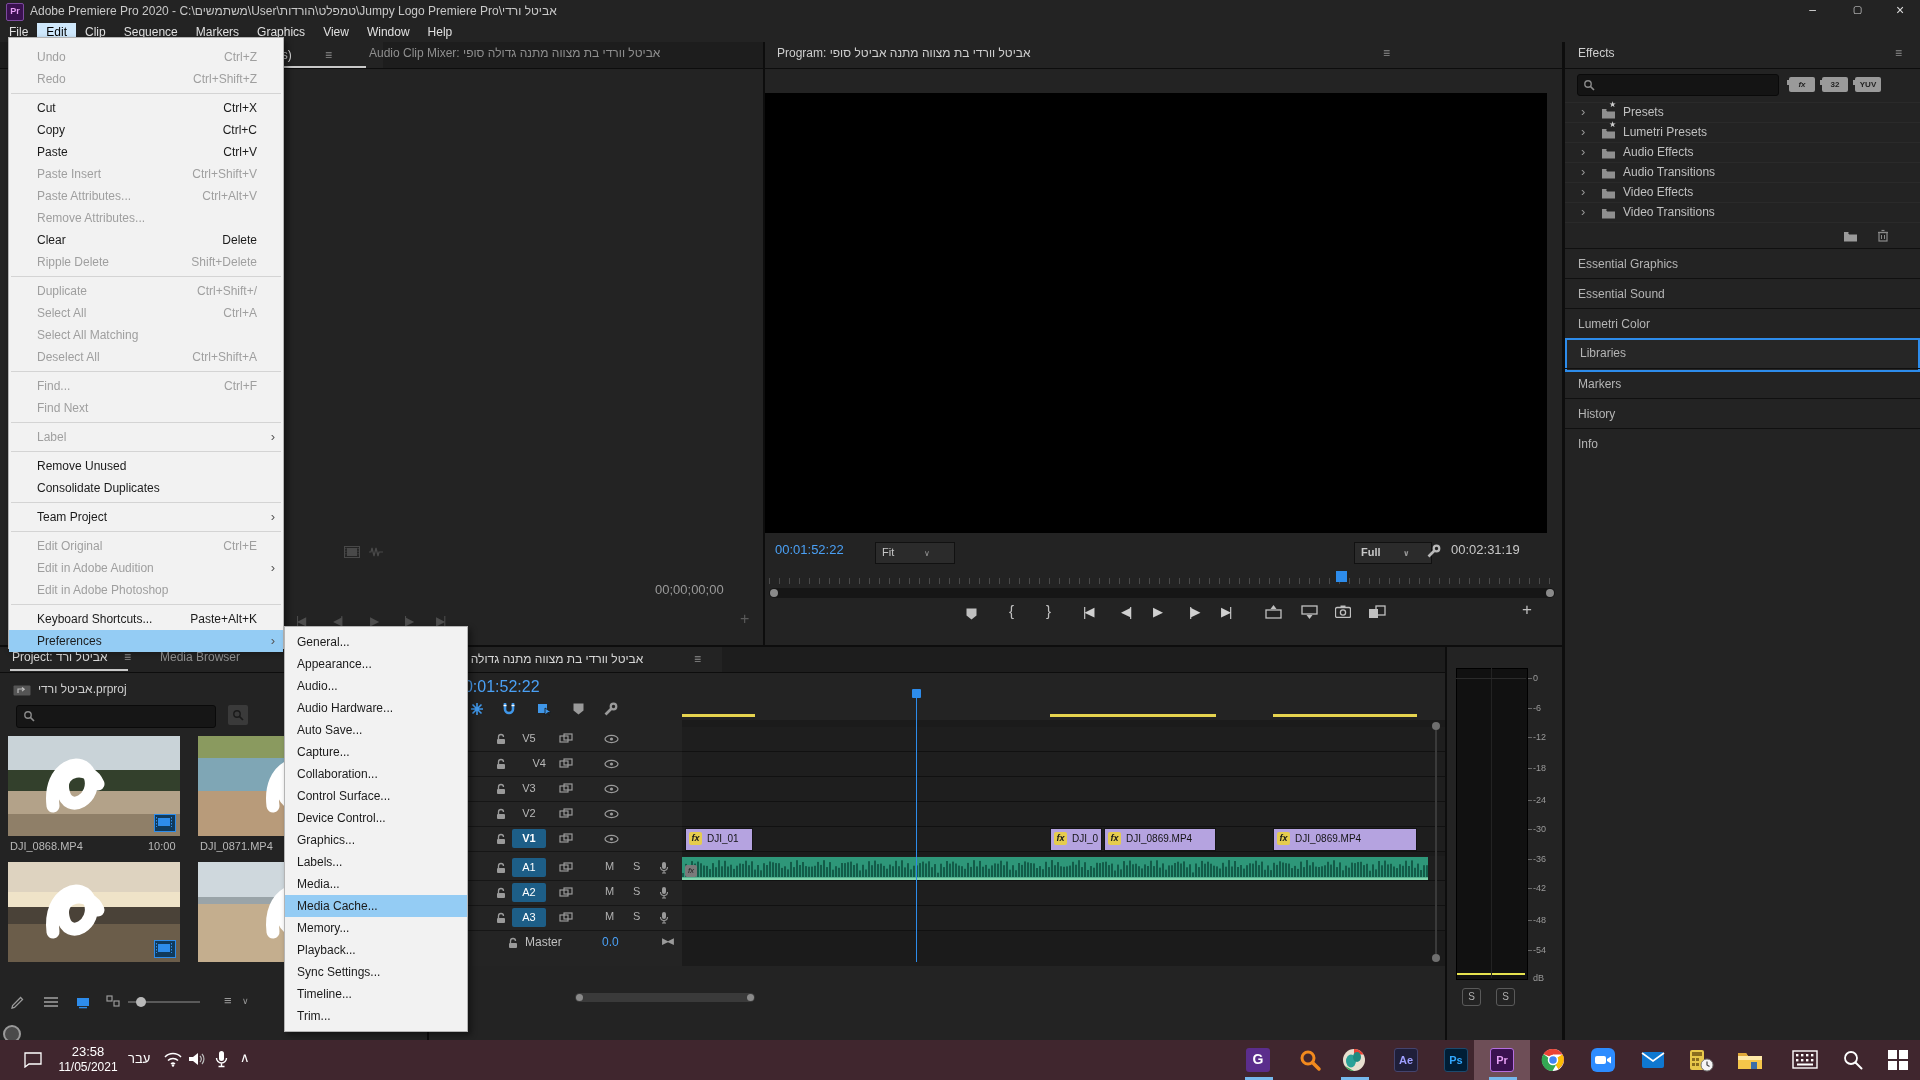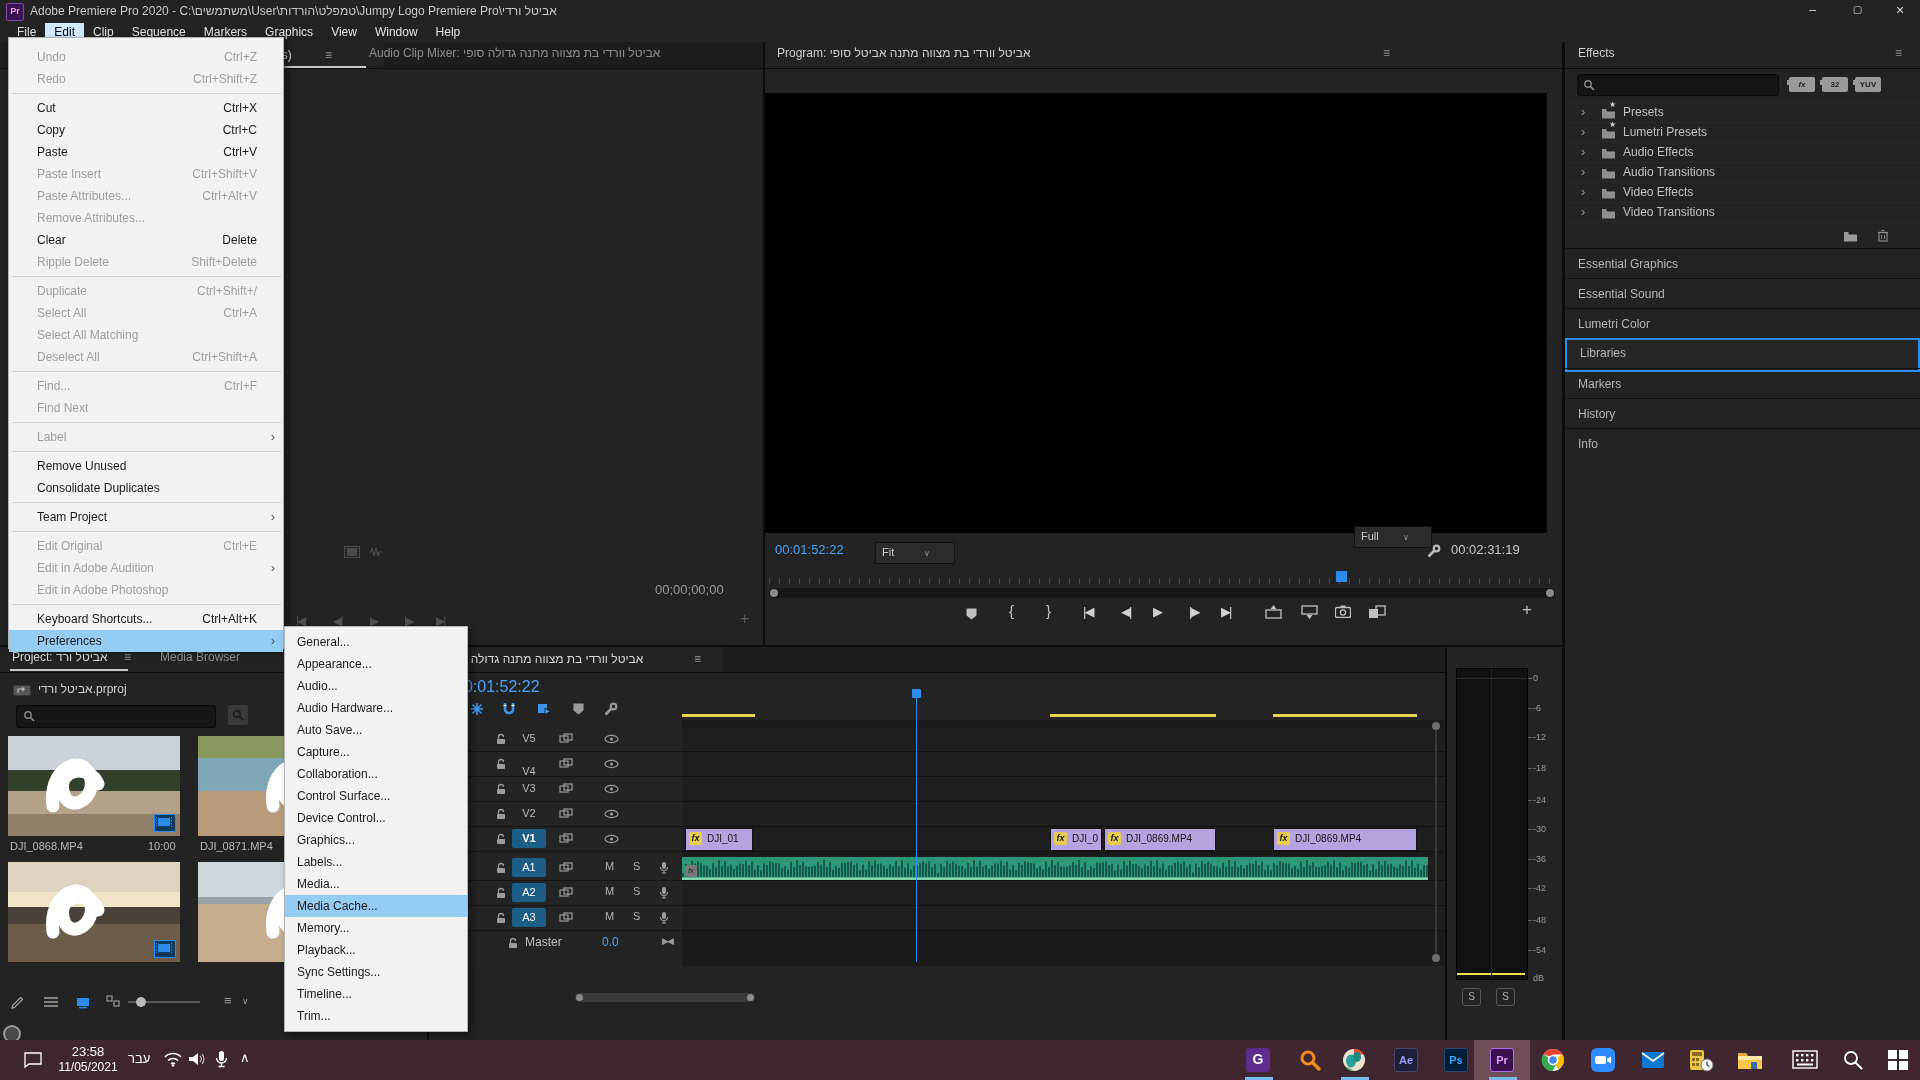--- a/index.html
+++ b/index.html
@@ -31,21 +31,21 @@
 
   <div class="abs" id="titlebar" style="left:0;top:0;width:1920px;height:22px;background:#232323;">
     <div class="abs" style="left:6px;top:3px;width:16px;height:16px;background:#3a1150;border:1px solid #7c4a9e;border-radius:2px;
                 color:#e79ff5;font-size:9px;font-weight:bold;text-align:center;line-height:15px;">Pr</div>
     <div class="abs" style="left:30px;top:4px;color:#c9c9c9;font-size:12px;white-space:nowrap;">Adobe Premiere Pro 2020 - C:\משתמשים\User\טמפלט\הורדות\Jumpy Logo Premiere Pro\אביטל ורדי</div>
     <div class="abs" style="left:1790px;top:0;width:45px;height:22px;text-align:center;line-height:20px;color:#ddd;">–</div>
     <div class="abs" style="left:1835px;top:0;width:45px;height:22px;text-align:center;line-height:20px;color:#ddd;font-size:10px;">▢</div>
     <div class="abs" style="left:1880px;top:0;width:40px;height:22px;text-align:center;line-height:20px;color:#ddd;font-size:14px;">×</div>
   </div>
 
-  <div class="abs" id="menubar" style="left:0;top:22px;width:1920px;height:20px;background:#232323;display:flex;align-items:center;padding-left:8px;box-sizing:border-box;">
+  <div class="abs" id="menubar" style="left:0;top:22px;width:1920px;height:20px;background:#232323;display:flex;align-items:center;padding-left:0;box-sizing:border-box;">
       <div style="padding: 2px 9px; font-size: 12px; color: rgb(224, 224, 224);">File</div>
       <div style="padding: 2px 9px; font-size: 12px; background: rgb(207, 232, 252); color: rgb(0, 0, 0);">Edit</div>
       <div style="padding: 2px 9px; font-size: 12px; color: rgb(224, 224, 224);">Clip</div>
       <div style="padding: 2px 9px; font-size: 12px; color: rgb(224, 224, 224);">Sequence</div>
       <div style="padding: 2px 9px; font-size: 12px; color: rgb(224, 224, 224);">Markers</div>
       <div style="padding: 2px 9px; font-size: 12px; color: rgb(224, 224, 224);">Graphics</div>
       <div style="padding: 2px 9px; font-size: 12px; color: rgb(224, 224, 224);">View</div>
       <div style="padding: 2px 9px; font-size: 12px; color: rgb(224, 224, 224);">Window</div>
       <div style="padding: 2px 9px; font-size: 12px; color: rgb(224, 224, 224);">Help</div>
     </div>
@@ -86,21 +86,21 @@
       <div style="position: absolute; left: 0px; top: 0px; width: 797px; height: 26px; background: rgb(35, 35, 35); border-bottom: 1px solid rgb(13, 13, 13);">
         <div style="position: absolute; left: 12px; top: 4px; color: rgb(207, 207, 207); white-space: nowrap;">Program: אביטל וורדי בת מצווה מתנה אביטל סופי</div>
         <div style="position: absolute; left: 618px; top: 4px; color: rgb(143, 143, 143);">≡</div>
       </div>
       <div style="position: absolute; left: 0px; top: 51px; width: 782px; height: 440px; background: rgb(0, 0, 0);"></div>
       <div style="position: absolute; left: 10px; top: 500px; font-size: 13px; color: rgb(74, 160, 245);">00:01:52:22</div>
       <div class="dropdown abs" style="position: absolute; left: 110px; top: 500px; width: 66px;">
         <div style="position: absolute; left: 6px; top: 0px;">Fit</div>
         <div style="position: absolute; left: 48px; top: 2px; font-size: 8px; color: rgb(153, 153, 153);">∨</div>
       </div>
-      <div class="dropdown abs" style="position: absolute; left: 589px; top: 484px; width: 64px;">
+      <div class="dropdown abs" style="position: absolute; left: 589px; top: 500px; width: 64px; font-weight: bold;">
         <div style="position: absolute; left: 6px; top: 0px;">Full</div>
         <div style="position: absolute; left: 48px; top: 2px; font-size: 8px; color: rgb(153, 153, 153);">∨</div>
       </div>
       <div style="position: absolute; left: 661px; top: 502px;">
         <svg width="15" height="15">
           <circle cx="10.5" cy="4.5" r="2.8" fill="none" stroke="#b9b9b9" stroke-width="2.2"></circle>
           <line x1="2.5" y1="12.5" x2="8.5" y2="6.5" stroke="#b9b9b9" stroke-width="2.6"></line>
         </svg>
       </div>
       <div style="position: absolute; left: 686px; top: 500px; font-size: 13px; color: rgb(200, 200, 200);">00:02:31:19</div>
@@ -423,21 +423,21 @@
         </div>
       </div>
       <div style="position: absolute; left: 253px; top: 80px; width: 763px; height: 24px; border-bottom: 1px solid rgb(17, 17, 17); background: rgb(30, 30, 30);"></div>
       <div style="position: absolute; left: 38px; top: 105px; width: 215px; height: 24px; border-bottom: 1px solid rgb(22, 22, 22);">
         <div style="position: absolute; left: 28px; top: 6px;">
           <svg width="12" height="12">
             <path d="M3.5 6 V4 a2.5 2.5 0 0 1 5 0" fill="none" stroke="#9a9a9a" stroke-width="1.3"></path>
             <rect x="2" y="6" width="8" height="5" rx="1" fill="#9a9a9a"></rect>
           </svg>
         </div>
-        <div class="chip" style="left: 45px; top: 10px;">V4</div>
+        <div class="chip" style="left: 45px; top: 2px; text-align: right;">V4</div>
         <div style="position: absolute; left: 92px; top: 6px;">
           <svg width="14" height="11">
             <rect x="1" y="3" width="8" height="6" fill="none" stroke="#9a9a9a" stroke-width="1.2"></rect>
             <rect x="5" y="1" width="8" height="6" fill="none" stroke="#9a9a9a" stroke-width="1.2"></rect>
           </svg>
         </div>
         <div style="position: absolute; left: 137px; top: 7px;">
           <svg width="15" height="10">
             <ellipse cx="7.5" cy="5" rx="6.5" ry="3.6" fill="none" stroke="#9a9a9a" stroke-width="1.2"></ellipse>
             <circle cx="7.5" cy="5" r="1.6" fill="#9a9a9a"></circle>
@@ -1009,21 +1009,21 @@
         <span class="sc"></span>
         <span class="arr">›</span>
       </div>
       <div class="menu-item dis">
         <span class="lbl">Edit in Adobe Photoshop</span>
         <span class="sc"></span>
       </div>
       <div class="menu-sep"></div>
       <div class="menu-item">
         <span class="lbl">Keyboard Shortcuts...</span>
-        <span class="sc">Ctrl+Alt+K</span>
+        <span class="sc">Paste+Alt+K</span>
       </div>
       <div class="menu-item hl">
         <span class="lbl">Preferences</span>
         <span class="sc"></span>
         <span class="arr">›</span>
       </div>
     </div>
   <div class="menu-pop" id="prefs-submenu" style="left:284px;top:626px;width:184px;padding:4px 0;box-sizing:border-box;">
       <div class="menu-item">
         <span class="lbl" style="left:12px;">General...</span>

